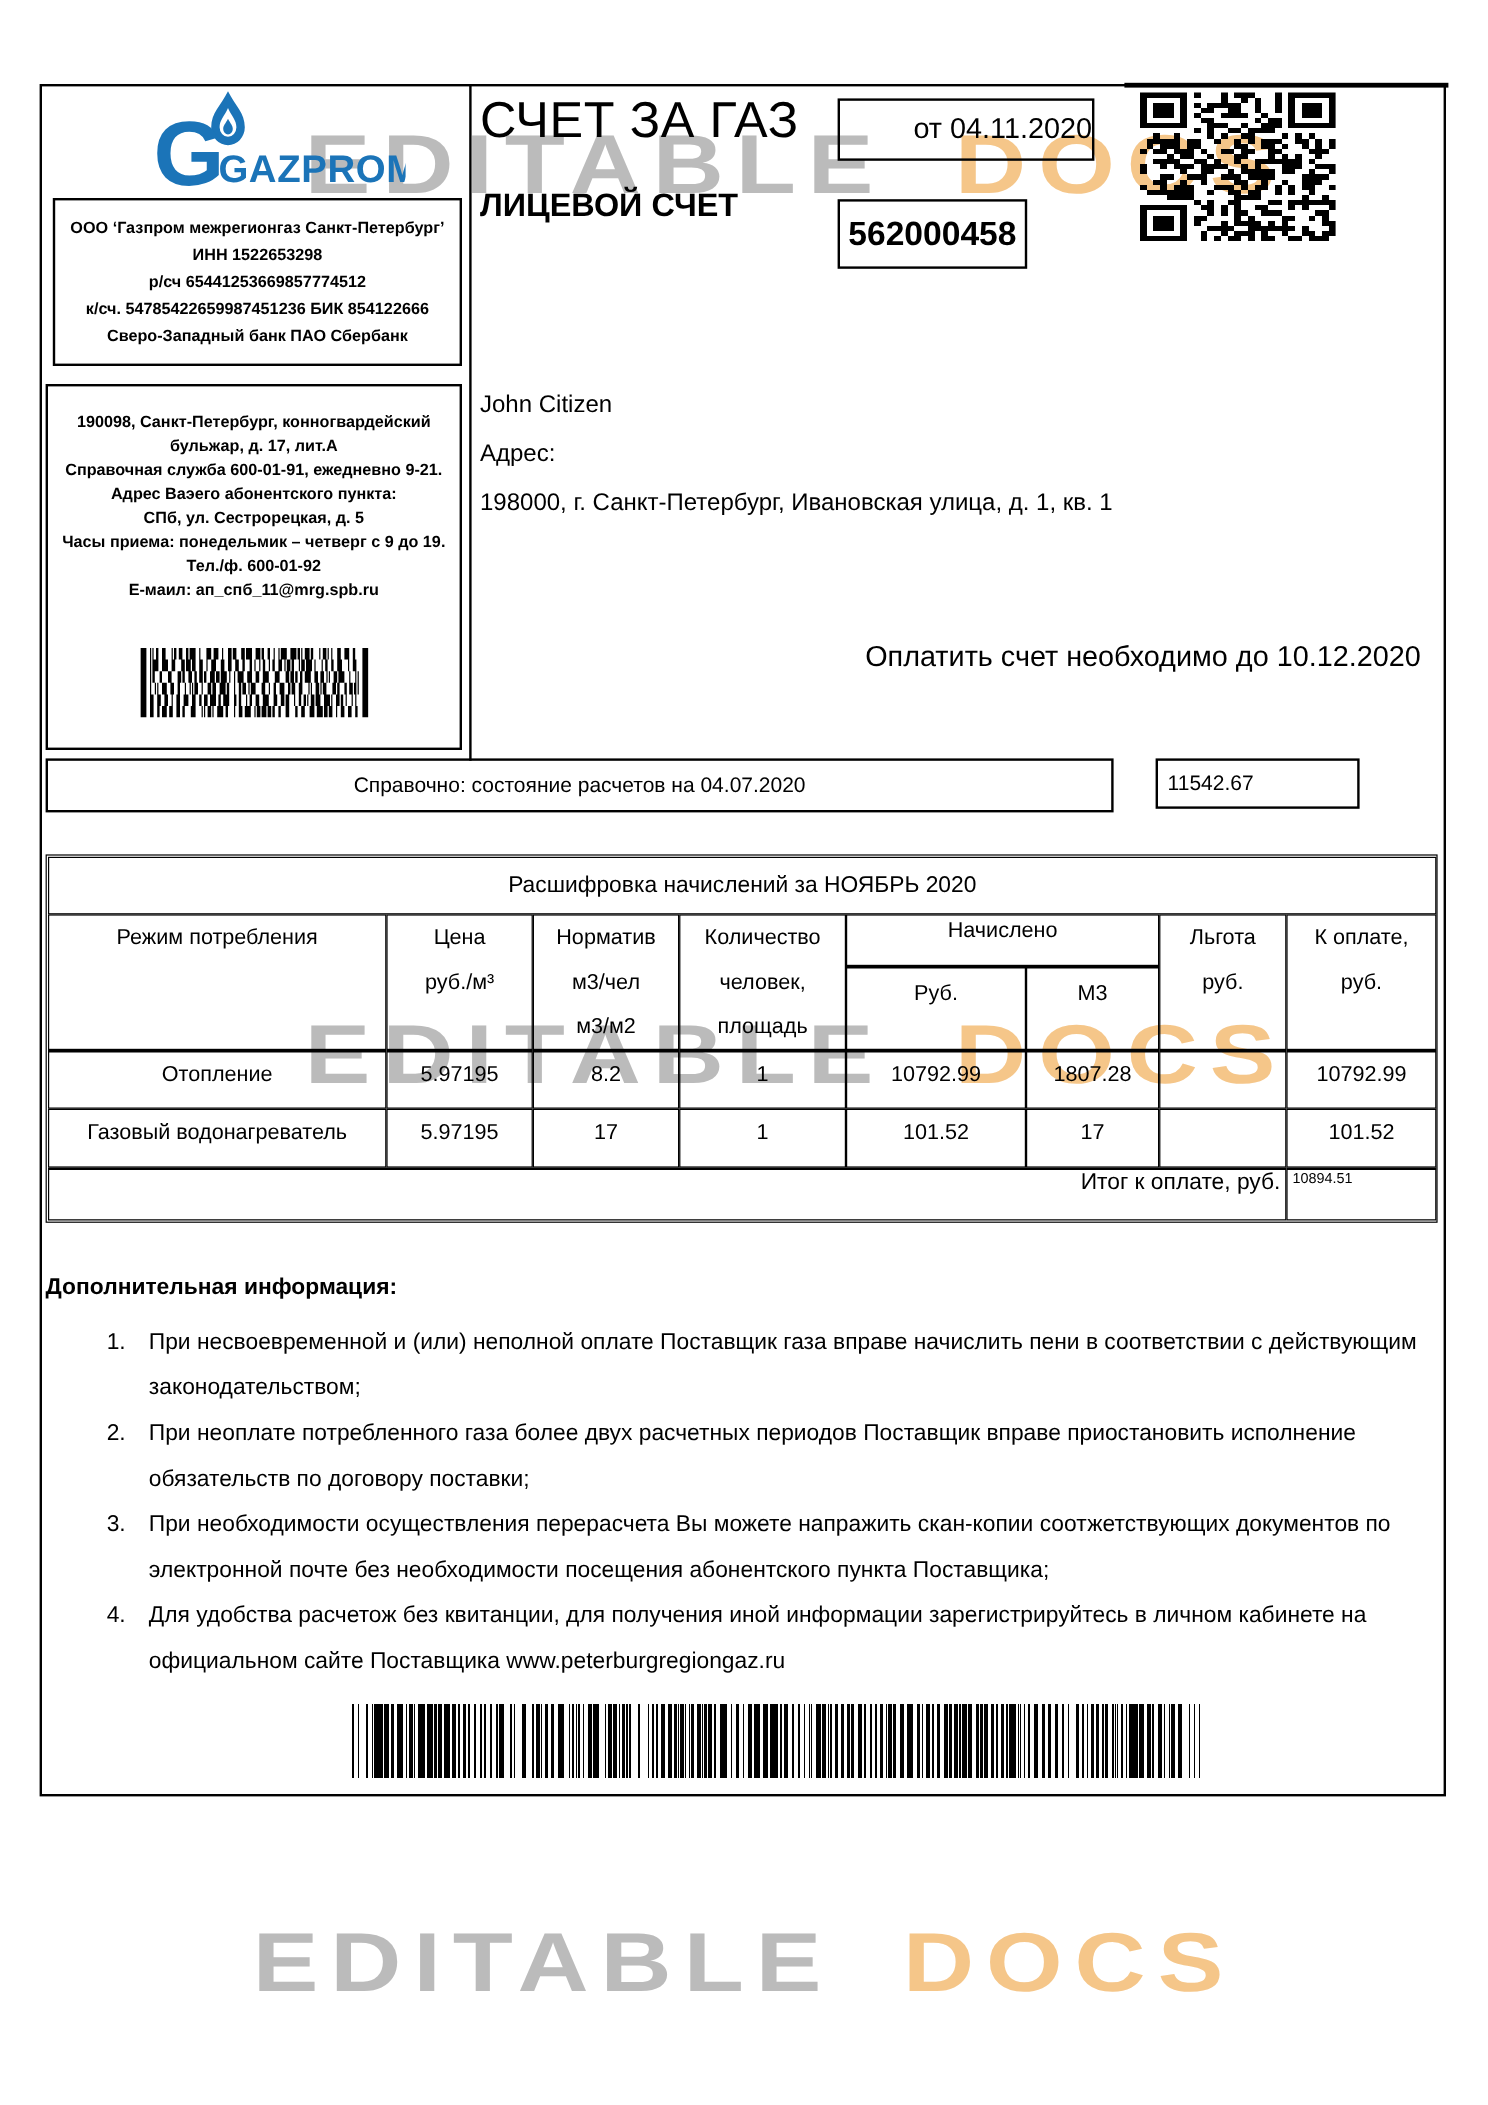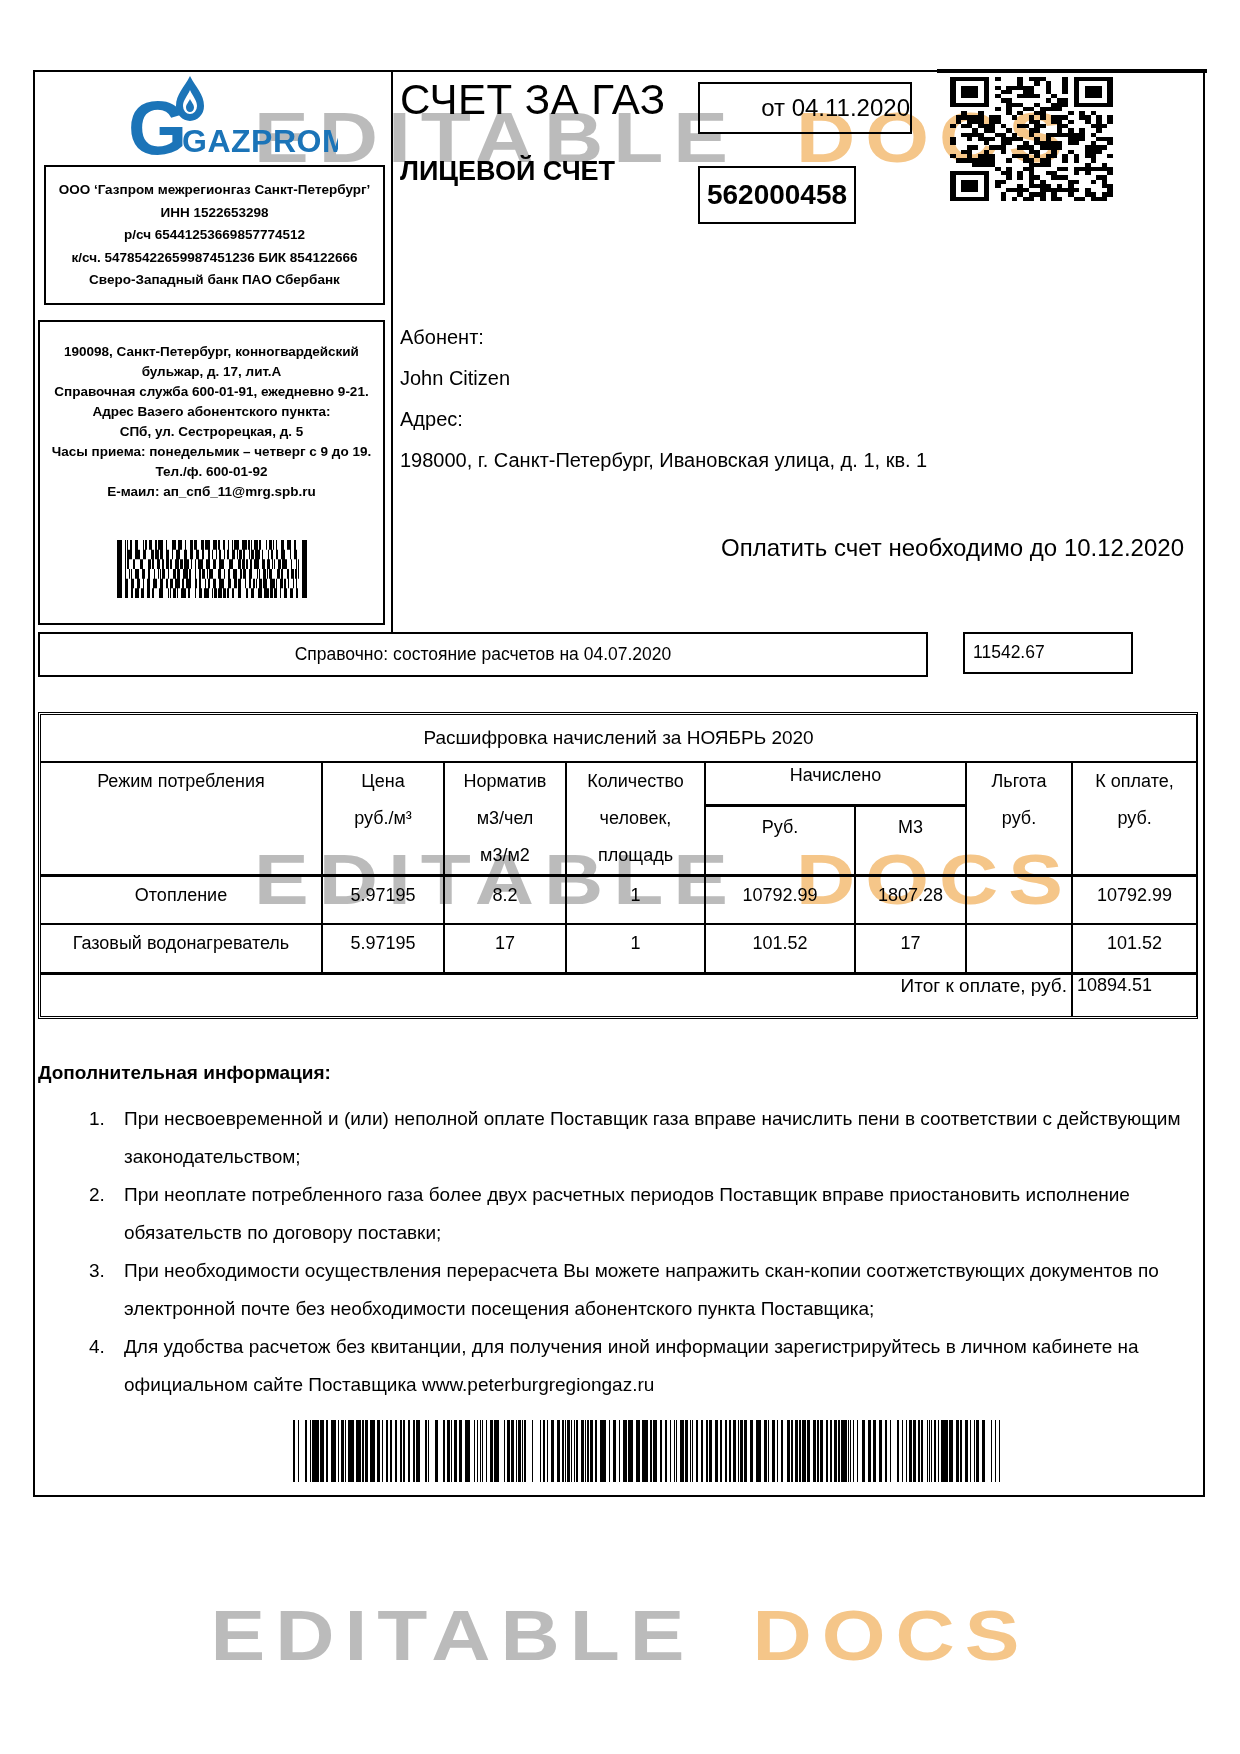--- a/index.html
+++ b/index.html
@@ -52,21 +52,21 @@
   table.bill{width:100%;border-collapse:separate;border-spacing:0;table-layout:fixed;background:transparent;}
   table.bill td,table.bill th{border:1px solid #000;padding:0 4px;box-sizing:border-box;background:transparent;font-weight:normal;}
   .t-title td{height:48px;font-weight:bold;font-size:19px;text-align:center;vertical-align:middle;}
   th.hcell{font-size:18px;text-align:center;vertical-align:top;padding-top:9px;line-height:37px;}
   th.h-acc{height:40px;font-size:18px;text-align:center;vertical-align:top;padding-top:9px;line-height:24px;}
   tr.h-sub th{height:66px;font-size:18px;text-align:center;vertical-align:top;padding-top:8px;line-height:24px;border-top:2px solid #000;}
   tr.drow td{height:49px;font-size:18px;text-align:center;vertical-align:top;padding-top:8px;}
   tr.drow1 td{border-top:2px solid #000;}
   tr.trow td{height:44px;vertical-align:top;border-top:2px solid #000;}
   td.total-label{font-weight:bold;font-size:19px;text-align:right;padding-top:8px;}
-  td.total-val{font-weight:bold;font-size:18px;text-align:left;padding-top:8px;padding-left:6px;}
+  td.total-val{font-weight:bold;font-size:12px;text-align:left;padding-top:8px;padding-left:6px;}
   
   .addl{left:38px;top:1062px;width:1152px;font-size:19px;}
   .addl .addl-head{font-weight:bold;}
   .addl ol{list-style:decimal;margin:16px 0 0;padding-left:72px;}
   .addl li{padding-left:14px;line-height:38px;margin:0;}
   
   .bc2{left:293px;top:1420px;width:707px;height:62px;}
 </style>
 </head>
 <body>
@@ -128,21 +128,20 @@
   <div class="ct date-box">от 04.11.2020</div>
   <div class="ct ls-label">ЛИЦЕВОЙ СЧЕТ</div>
   <div class="ct ls-box">562000458</div>
   <div class="ct qr">
     <svg id="qr-svg" viewBox="0 0 29 29" width="163" height="124" preserveAspectRatio="none" shape-rendering="crispEdges">
         <path d="M0 0h1v1h-1zM1 0h1v1h-1zM2 0h1v1h-1zM3 0h1v1h-1zM4 0h1v1h-1zM5 0h1v1h-1zM6 0h1v1h-1zM0 1h1v1h-1zM6 1h1v1h-1zM0 2h1v1h-1zM2 2h1v1h-1zM3 2h1v1h-1zM4 2h1v1h-1zM6 2h1v1h-1zM0 3h1v1h-1zM2 3h1v1h-1zM3 3h1v1h-1zM4 3h1v1h-1zM6 3h1v1h-1zM0 4h1v1h-1zM2 4h1v1h-1zM3 4h1v1h-1zM4 4h1v1h-1zM6 4h1v1h-1zM0 5h1v1h-1zM6 5h1v1h-1zM0 6h1v1h-1zM1 6h1v1h-1zM2 6h1v1h-1zM3 6h1v1h-1zM4 6h1v1h-1zM5 6h1v1h-1zM6 6h1v1h-1zM22 0h1v1h-1zM23 0h1v1h-1zM24 0h1v1h-1zM25 0h1v1h-1zM26 0h1v1h-1zM27 0h1v1h-1zM28 0h1v1h-1zM22 1h1v1h-1zM28 1h1v1h-1zM22 2h1v1h-1zM24 2h1v1h-1zM25 2h1v1h-1zM26 2h1v1h-1zM28 2h1v1h-1zM22 3h1v1h-1zM24 3h1v1h-1zM25 3h1v1h-1zM26 3h1v1h-1zM28 3h1v1h-1zM22 4h1v1h-1zM24 4h1v1h-1zM25 4h1v1h-1zM26 4h1v1h-1zM28 4h1v1h-1zM22 5h1v1h-1zM28 5h1v1h-1zM22 6h1v1h-1zM23 6h1v1h-1zM24 6h1v1h-1zM25 6h1v1h-1zM26 6h1v1h-1zM27 6h1v1h-1zM28 6h1v1h-1zM0 22h1v1h-1zM1 22h1v1h-1zM2 22h1v1h-1zM3 22h1v1h-1zM4 22h1v1h-1zM5 22h1v1h-1zM6 22h1v1h-1zM0 23h1v1h-1zM6 23h1v1h-1zM0 24h1v1h-1zM2 24h1v1h-1zM3 24h1v1h-1zM4 24h1v1h-1zM6 24h1v1h-1zM0 25h1v1h-1zM2 25h1v1h-1zM3 25h1v1h-1zM4 25h1v1h-1zM6 25h1v1h-1zM0 26h1v1h-1zM2 26h1v1h-1zM3 26h1v1h-1zM4 26h1v1h-1zM6 26h1v1h-1zM0 27h1v1h-1zM6 27h1v1h-1zM0 28h1v1h-1zM1 28h1v1h-1zM2 28h1v1h-1zM3 28h1v1h-1zM4 28h1v1h-1zM5 28h1v1h-1zM6 28h1v1h-1zM8 0h1v1h-1zM12 0h1v1h-1zM14 0h1v1h-1zM15 0h1v1h-1zM16 0h1v1h-1zM20 0h1v1h-1zM12 1h1v1h-1zM15 1h1v1h-1zM17 1h1v1h-1zM20 1h1v1h-1zM8 2h1v1h-1zM10 2h1v1h-1zM11 2h1v1h-1zM12 2h1v1h-1zM13 2h1v1h-1zM14 2h1v1h-1zM17 2h1v1h-1zM20 2h1v1h-1zM9 3h1v1h-1zM10 3h1v1h-1zM13 3h1v1h-1zM14 3h1v1h-1zM17 3h1v1h-1zM20 3h1v1h-1zM8 4h1v1h-1zM12 4h1v1h-1zM13 4h1v1h-1zM14 4h1v1h-1zM15 4h1v1h-1zM18 4h1v1h-1zM9 5h1v1h-1zM10 5h1v1h-1zM17 5h1v1h-1zM19 5h1v1h-1zM20 5h1v1h-1zM10 6h1v1h-1zM11 6h1v1h-1zM12 6h1v1h-1zM15 6h1v1h-1zM18 6h1v1h-1zM19 6h1v1h-1zM20 6h1v1h-1zM8 7h1v1h-1zM10 7h1v1h-1zM13 7h1v1h-1zM14 7h1v1h-1zM16 7h1v1h-1zM17 7h1v1h-1zM18 7h1v1h-1zM19 7h1v1h-1zM2 8h1v1h-1zM5 8h1v1h-1zM10 8h1v1h-1zM12 8h1v1h-1zM15 8h1v1h-1zM16 8h1v1h-1zM21 8h1v1h-1zM23 8h1v1h-1zM25 8h1v1h-1zM1 9h1v1h-1zM2 9h1v1h-1zM3 9h1v1h-1zM4 9h1v1h-1zM5 9h1v1h-1zM7 9h1v1h-1zM8 9h1v1h-1zM11 9h1v1h-1zM14 9h1v1h-1zM16 9h1v1h-1zM18 9h1v1h-1zM19 9h1v1h-1zM20 9h1v1h-1zM23 9h1v1h-1zM24 9h1v1h-1zM26 9h1v1h-1zM28 9h1v1h-1zM1 10h1v1h-1zM3 10h1v1h-1zM4 10h1v1h-1zM5 10h1v1h-1zM7 10h1v1h-1zM8 10h1v1h-1zM14 10h1v1h-1zM15 10h1v1h-1zM18 10h1v1h-1zM19 10h1v1h-1zM21 10h1v1h-1zM24 10h1v1h-1zM26 10h1v1h-1zM28 10h1v1h-1zM0 11h1v1h-1zM2 11h1v1h-1zM3 11h1v1h-1zM5 11h1v1h-1zM6 11h1v1h-1zM7 11h1v1h-1zM9 11h1v1h-1zM12 11h1v1h-1zM13 11h1v1h-1zM15 11h1v1h-1zM16 11h1v1h-1zM19 11h1v1h-1zM20 11h1v1h-1zM25 11h1v1h-1zM26 11h1v1h-1zM27 11h1v1h-1zM4 12h1v1h-1zM6 12h1v1h-1zM7 12h1v1h-1zM10 12h1v1h-1zM14 12h1v1h-1zM15 12h1v1h-1zM19 12h1v1h-1zM21 12h1v1h-1zM23 12h1v1h-1zM26 12h1v1h-1zM2 13h1v1h-1zM3 13h1v1h-1zM4 13h1v1h-1zM5 13h1v1h-1zM8 13h1v1h-1zM9 13h1v1h-1zM11 13h1v1h-1zM14 13h1v1h-1zM17 13h1v1h-1zM18 13h1v1h-1zM19 13h1v1h-1zM20 13h1v1h-1zM21 13h1v1h-1zM22 13h1v1h-1zM23 13h1v1h-1zM25 13h1v1h-1zM0 14h1v1h-1zM3 14h1v1h-1zM5 14h1v1h-1zM6 14h1v1h-1zM7 14h1v1h-1zM9 14h1v1h-1zM10 14h1v1h-1zM11 14h1v1h-1zM12 14h1v1h-1zM15 14h1v1h-1zM17 14h1v1h-1zM21 14h1v1h-1zM22 14h1v1h-1zM23 14h1v1h-1zM26 14h1v1h-1zM27 14h1v1h-1zM28 14h1v1h-1zM0 15h1v1h-1zM6 15h1v1h-1zM9 15h1v1h-1zM10 15h1v1h-1zM13 15h1v1h-1zM15 15h1v1h-1zM16 15h1v1h-1zM17 15h1v1h-1zM18 15h1v1h-1zM19 15h1v1h-1zM21 15h1v1h-1zM22 15h1v1h-1zM25 15h1v1h-1zM28 15h1v1h-1zM3 16h1v1h-1zM4 16h1v1h-1zM7 16h1v1h-1zM8 16h1v1h-1zM9 16h1v1h-1zM12 16h1v1h-1zM13 16h1v1h-1zM14 16h1v1h-1zM16 16h1v1h-1zM17 16h1v1h-1zM18 16h1v1h-1zM19 16h1v1h-1zM24 16h1v1h-1zM25 16h1v1h-1zM26 16h1v1h-1zM27 16h1v1h-1zM2 17h1v1h-1zM3 17h1v1h-1zM6 17h1v1h-1zM9 17h1v1h-1zM14 17h1v1h-1zM15 17h1v1h-1zM18 17h1v1h-1zM21 17h1v1h-1zM24 17h1v1h-1zM25 17h1v1h-1zM26 17h1v1h-1zM0 18h1v1h-1zM3 18h1v1h-1zM5 18h1v1h-1zM6 18h1v1h-1zM7 18h1v1h-1zM11 18h1v1h-1zM12 18h1v1h-1zM13 18h1v1h-1zM15 18h1v1h-1zM17 18h1v1h-1zM18 18h1v1h-1zM20 18h1v1h-1zM22 18h1v1h-1zM24 18h1v1h-1zM25 18h1v1h-1zM28 18h1v1h-1zM1 19h1v1h-1zM2 19h1v1h-1zM3 19h1v1h-1zM4 19h1v1h-1zM5 19h1v1h-1zM6 19h1v1h-1zM7 19h1v1h-1zM10 19h1v1h-1zM13 19h1v1h-1zM14 19h1v1h-1zM16 19h1v1h-1zM17 19h1v1h-1zM20 19h1v1h-1zM22 19h1v1h-1zM25 19h1v1h-1zM4 20h1v1h-1zM5 20h1v1h-1zM6 20h1v1h-1zM7 20h1v1h-1zM14 20h1v1h-1zM15 20h1v1h-1zM16 20h1v1h-1zM17 20h1v1h-1zM24 20h1v1h-1zM27 20h1v1h-1zM8 21h1v1h-1zM10 21h1v1h-1zM13 21h1v1h-1zM14 21h1v1h-1zM19 21h1v1h-1zM20 21h1v1h-1zM22 21h1v1h-1zM23 21h1v1h-1zM24 21h1v1h-1zM25 21h1v1h-1zM26 21h1v1h-1zM27 21h1v1h-1zM28 21h1v1h-1zM9 22h1v1h-1zM10 22h1v1h-1zM12 22h1v1h-1zM14 22h1v1h-1zM17 22h1v1h-1zM18 22h1v1h-1zM22 22h1v1h-1zM24 22h1v1h-1zM28 22h1v1h-1zM10 23h1v1h-1zM12 23h1v1h-1zM14 23h1v1h-1zM15 23h1v1h-1zM18 23h1v1h-1zM19 23h1v1h-1zM20 23h1v1h-1zM26 23h1v1h-1zM27 23h1v1h-1zM8 24h1v1h-1zM9 24h1v1h-1zM14 24h1v1h-1zM16 24h1v1h-1zM21 24h1v1h-1zM22 24h1v1h-1zM25 24h1v1h-1zM27 24h1v1h-1zM8 25h1v1h-1zM12 25h1v1h-1zM14 25h1v1h-1zM15 25h1v1h-1zM16 25h1v1h-1zM17 25h1v1h-1zM19 25h1v1h-1zM21 25h1v1h-1zM27 25h1v1h-1zM28 25h1v1h-1zM10 26h1v1h-1zM11 26h1v1h-1zM12 26h1v1h-1zM13 26h1v1h-1zM16 26h1v1h-1zM17 26h1v1h-1zM18 26h1v1h-1zM19 26h1v1h-1zM20 26h1v1h-1zM21 26h1v1h-1zM22 26h1v1h-1zM24 26h1v1h-1zM28 26h1v1h-1zM9 27h1v1h-1zM12 27h1v1h-1zM14 27h1v1h-1zM15 27h1v1h-1zM16 27h1v1h-1zM18 27h1v1h-1zM21 27h1v1h-1zM24 27h1v1h-1zM25 27h1v1h-1zM27 27h1v1h-1zM28 27h1v1h-1zM9 28h1v1h-1zM11 28h1v1h-1zM13 28h1v1h-1zM14 28h1v1h-1zM16 28h1v1h-1zM18 28h1v1h-1zM19 28h1v1h-1zM22 28h1v1h-1zM23 28h1v1h-1zM25 28h1v1h-1zM26 28h1v1h-1zM27 28h1v1h-1z" fill="#000"></path>
       </svg>
   </div>
 
   <div class="ct abonent">
-    <div>Абонент:</div>
     <div>John Citizen</div>
     <div>Адрес:</div>
     <div>198000, г. Санкт-Петербург, Ивановская улица, д. 1, кв. 1</div>
   </div>
   <div class="ct due">Оплатить счет необходимо до 10.12.2020</div>
 
   <div class="ct ref-label-box">Справочно: состояние расчетов на 04.07.2020</div>
   <div class="ct ref-amount-box">11542.67</div>
 
   <div class="ct tablewrap">

